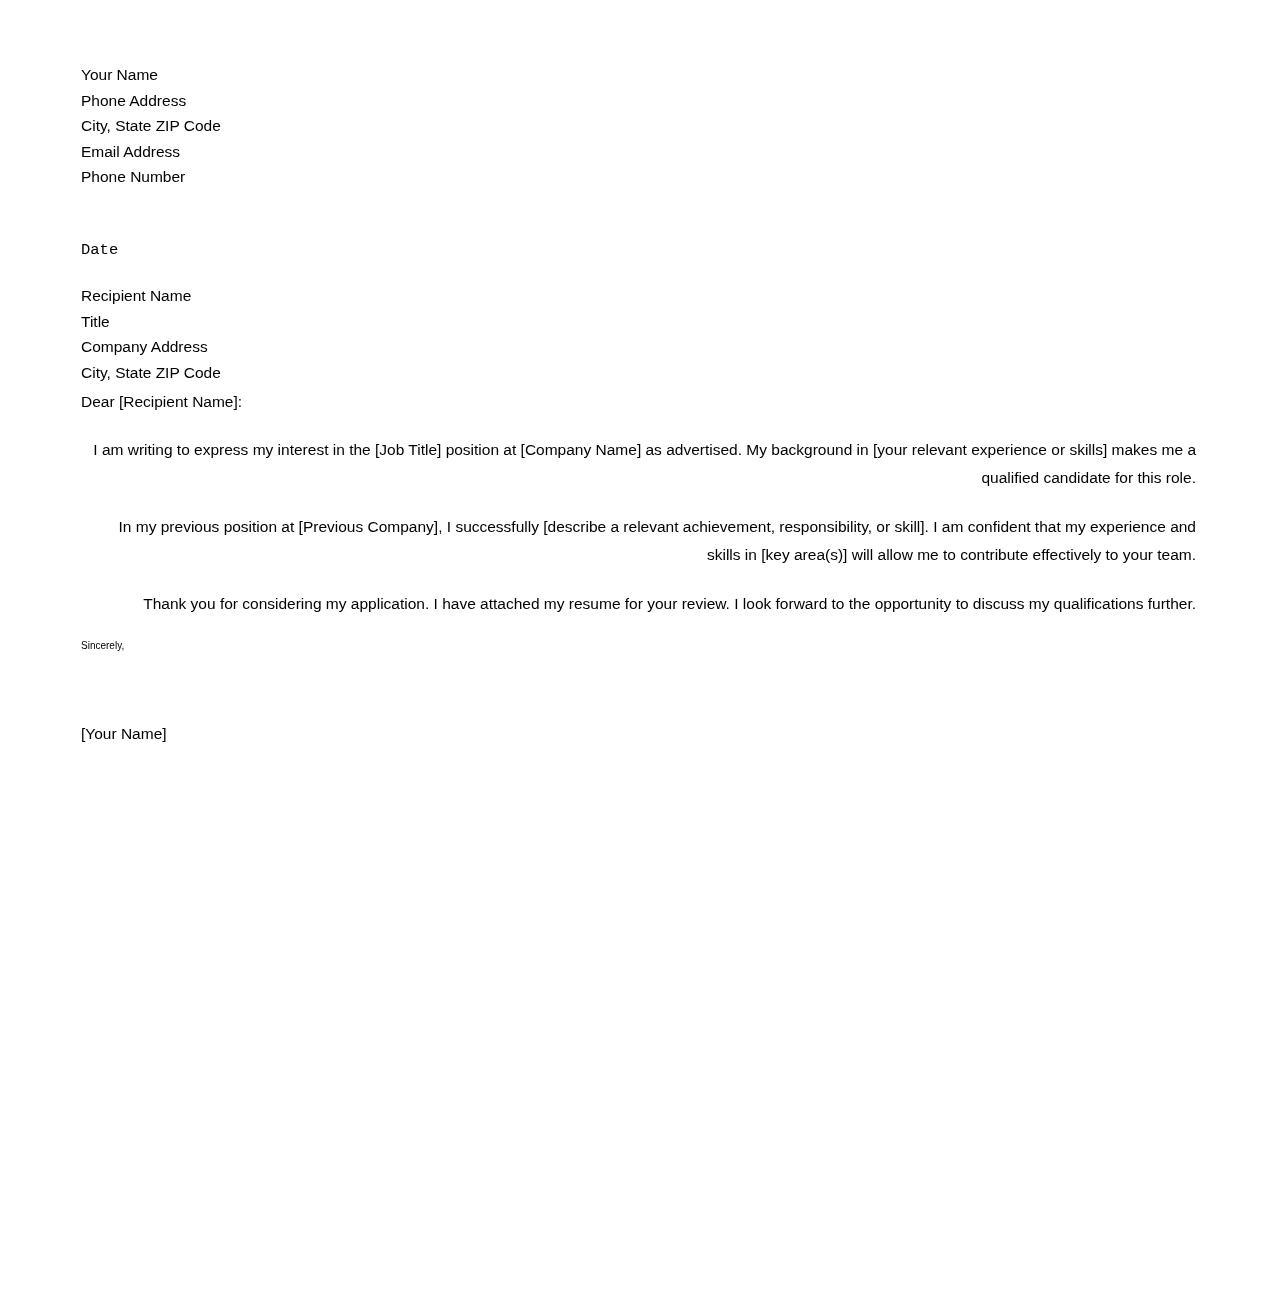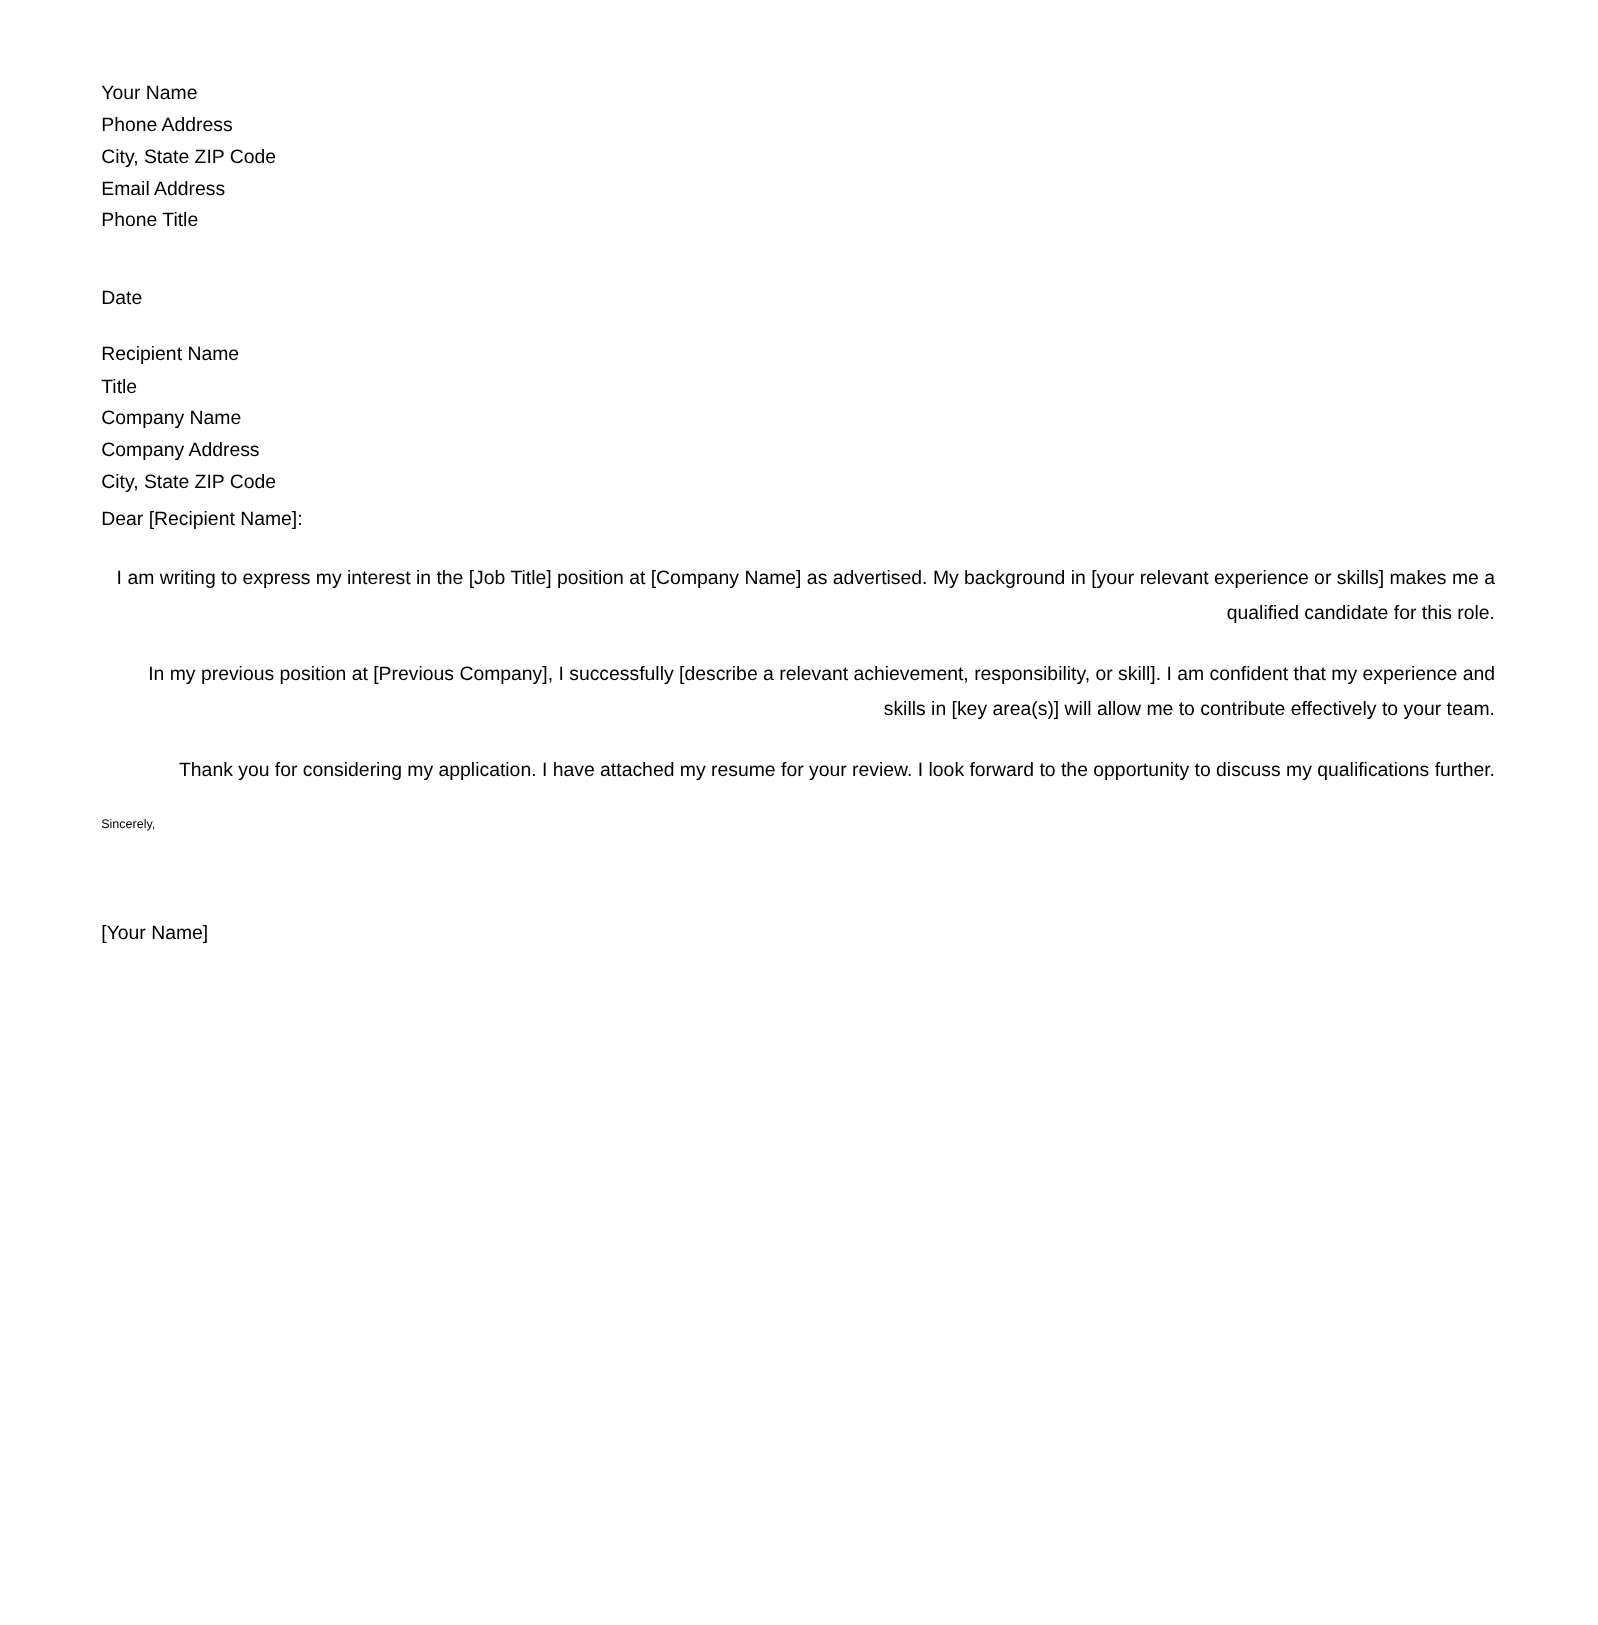--- a/index.html
+++ b/index.html
@@ -35,21 +35,22 @@
   }
   .line {
     font-size: 15.5px;
     line-height: 25.5px;
     white-space: pre;
   }
   .sender-block {
     margin: 0;
   }
   .date-line {
-    margin-top: 36px;
+    margin-top: 48px;
+    font-family: Liberation Mono, monospace;
   }
   .recipient-block {
     margin-top: 20px;
   }
   .salutation {
     margin-top: 4px;
   }
   .para {
     font-size: 15.5px;
     line-height: 28px;
@@ -70,29 +71,28 @@
 <body>
 
 <div class="page">
   <div class="letter">
 
     <div class="block sender-block">
       <div class="line">Your Name</div>
       <div class="line">Phone Address</div>
       <div class="line">City, State ZIP Code</div>
       <div class="line">Email Address</div>
-      <div class="line">Phone Title</div>
+      <div class="line">Phone Number</div>
     </div>
 
     <div class="line date-line">Date</div>
 
     <div class="block recipient-block">
       <div class="line">Recipient Name</div>
       <div class="line">Title</div>
-      <div class="line">Company Name</div>
       <div class="line">Company Address</div>
       <div class="line">City, State ZIP Code</div>
     </div>
 
     <div class="line salutation">Dear [Recipient Name]:</div>
 
     <p class="para">I am writing to express my interest in the [Job Title] position at [Company Name] as advertised. My background in [your relevant experience or skills] makes me a qualified candidate for this role.</p>
     <p class="para">In my previous position at [Previous Company], I successfully [describe a relevant achievement, responsibility, or skill]. I am confident that my experience and skills in [key area(s)] will allow me to contribute effectively to your team.</p>
     <p class="para">Thank you for considering my application. I have attached my resume for your review. I look forward to the opportunity to discuss my qualifications further.</p>
 

